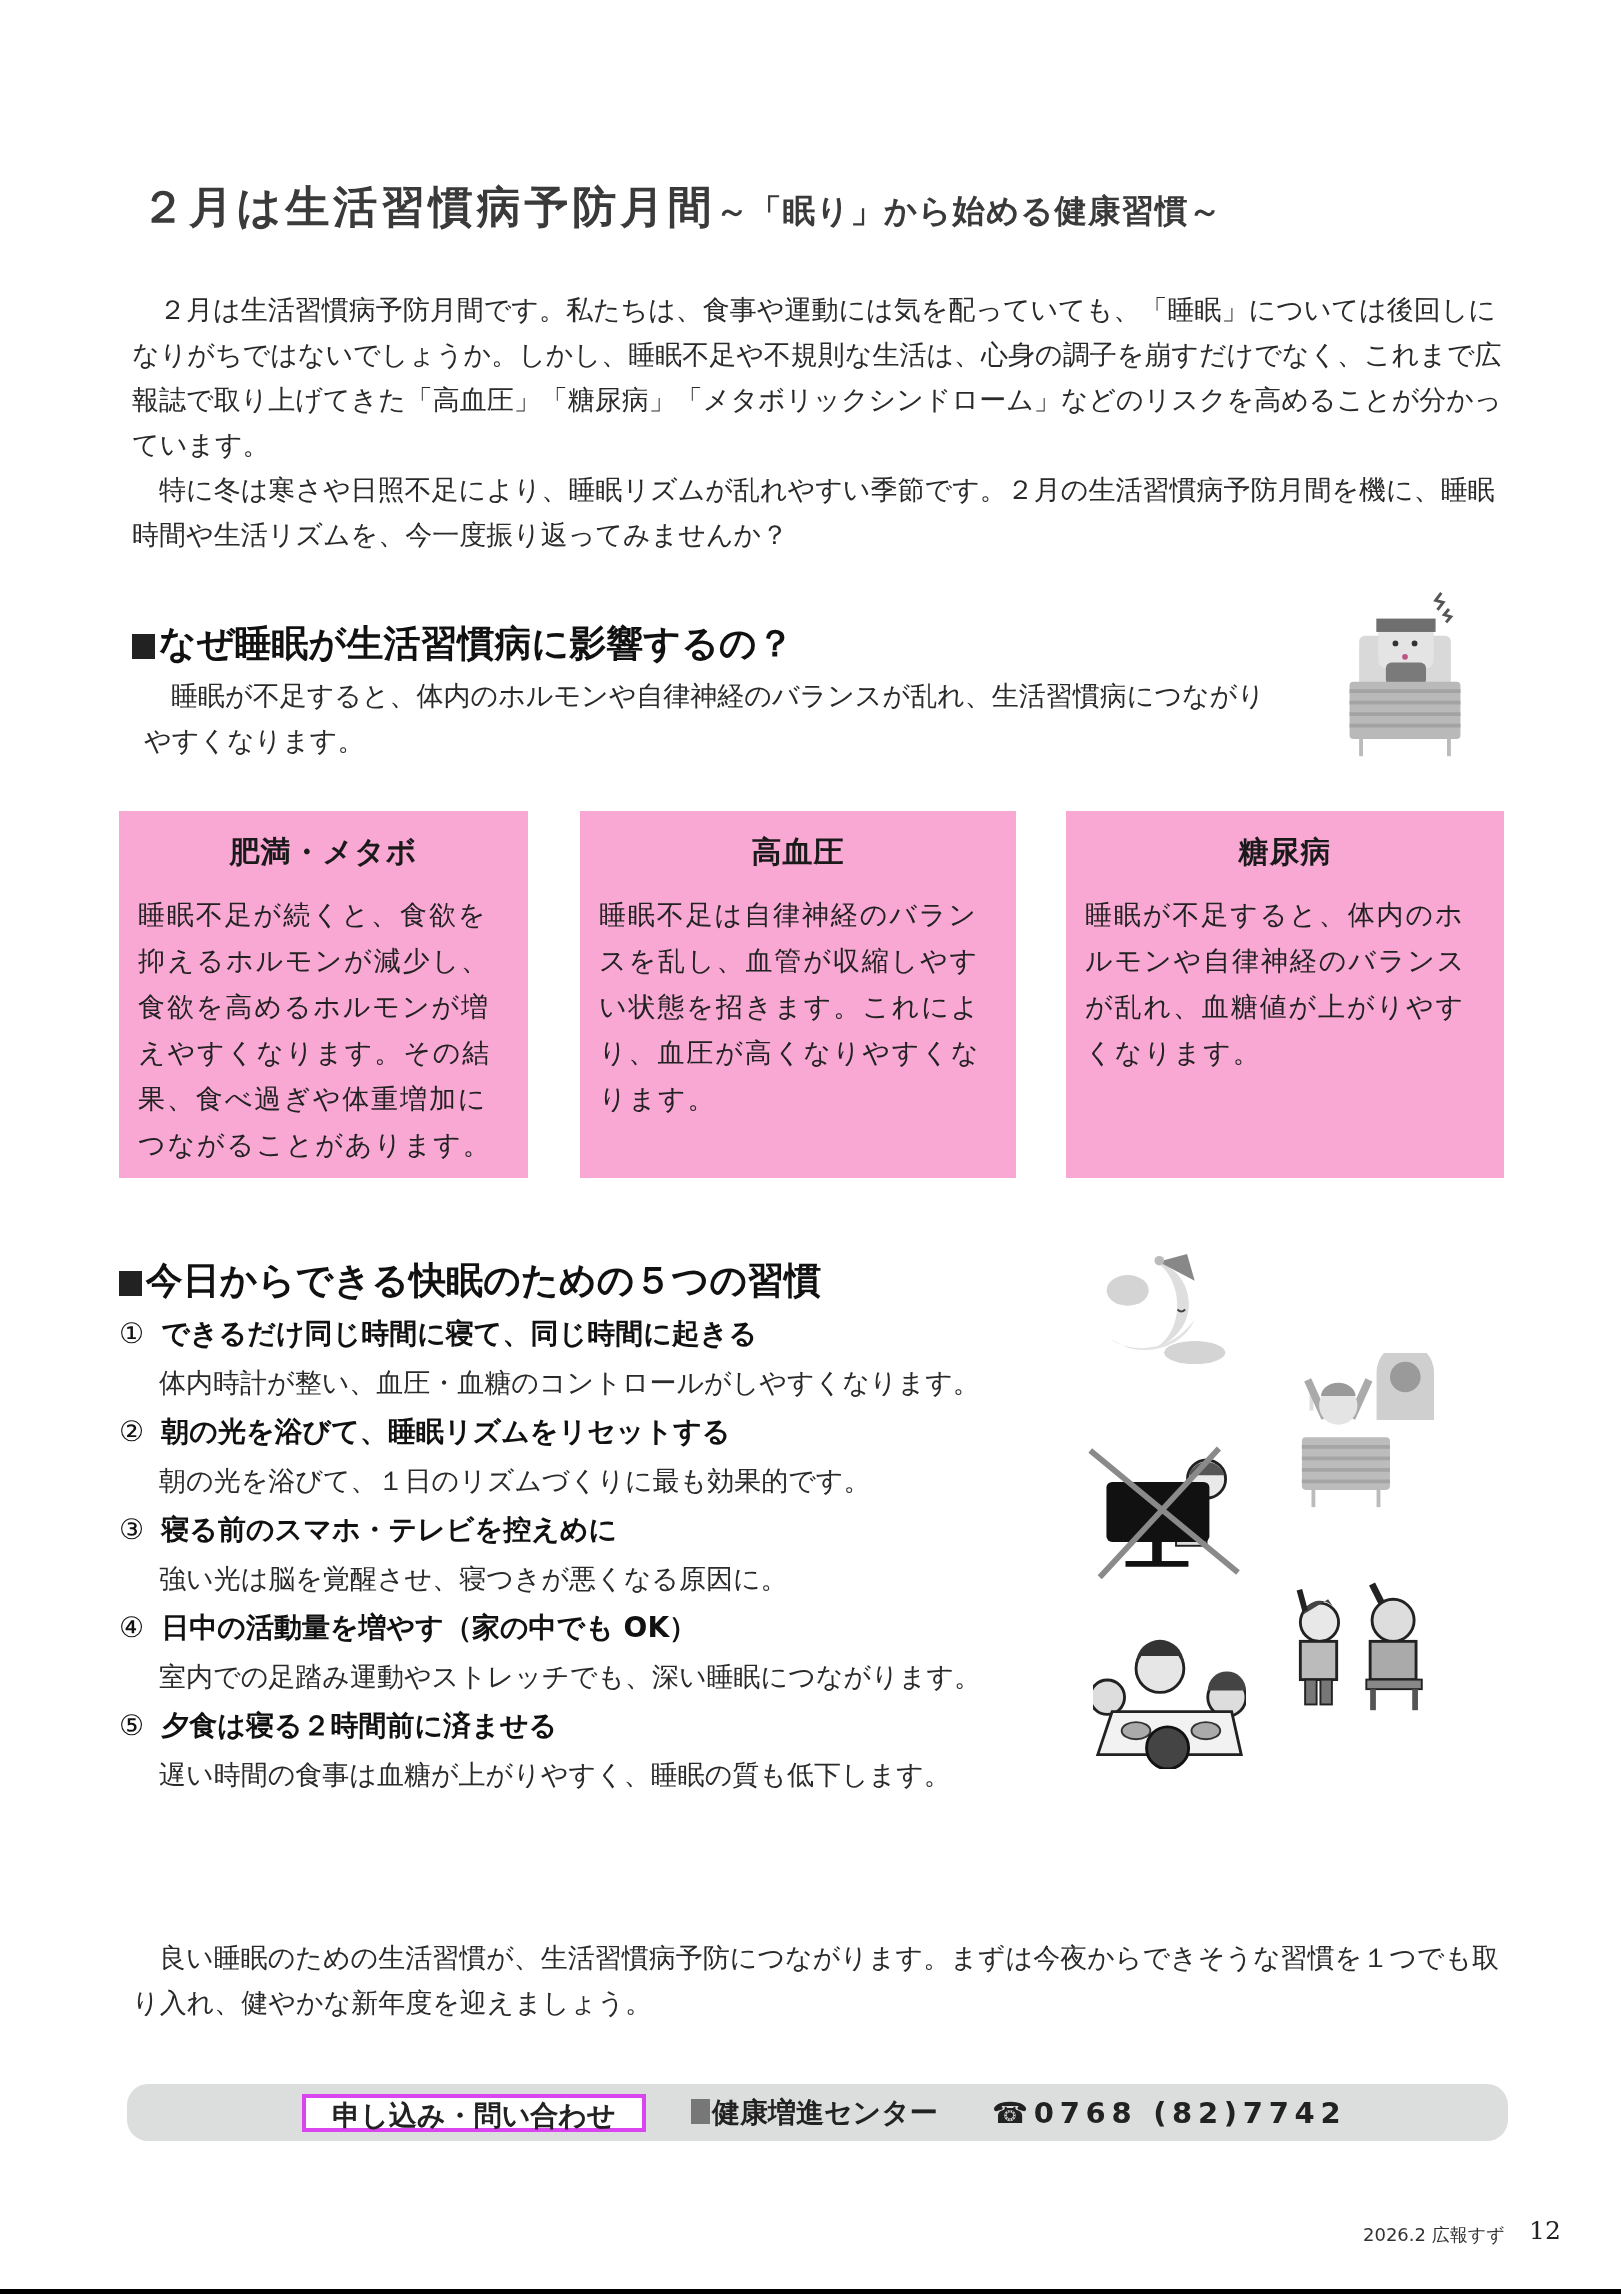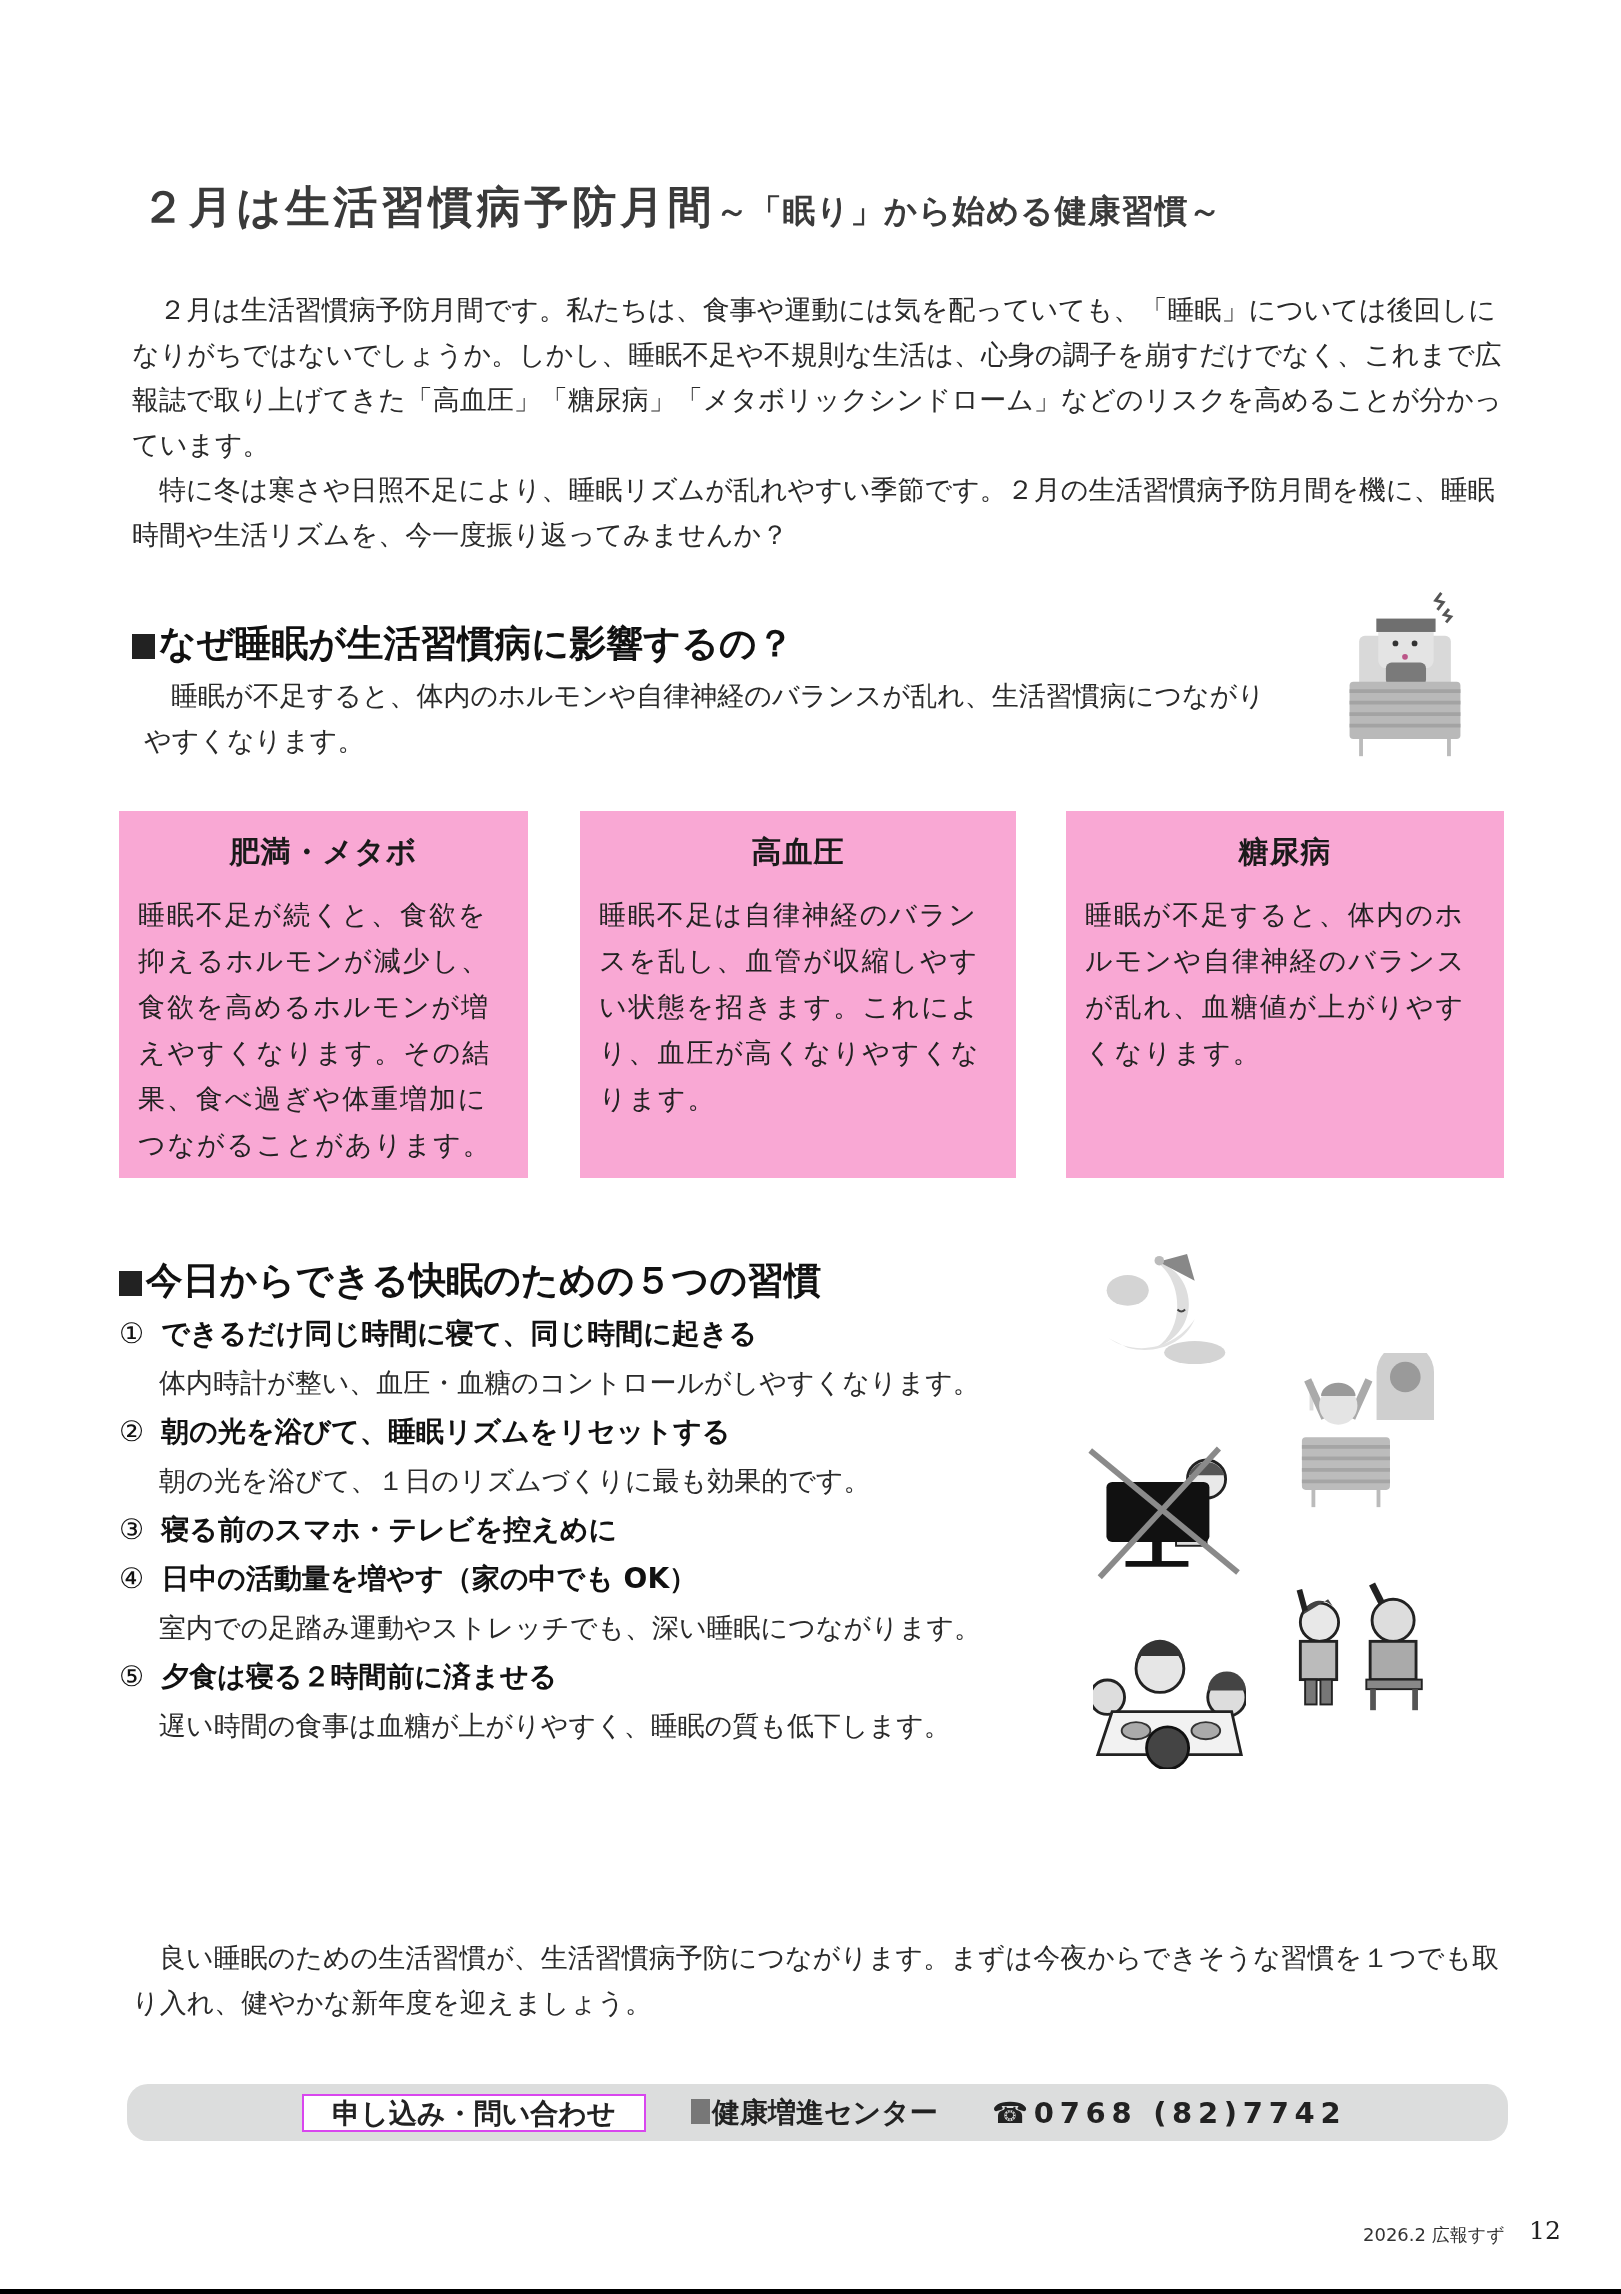--- a/index.html
+++ b/index.html
@@ -33,21 +33,21 @@
   .habit-h { font-size:28px; font-weight:bold; color:#111; height:49px; line-height:49px; white-space:nowrap; }
   .habit-h .num { font-weight:normal; display:inline-block; width:32.5px; }
   .habit-b { font-size:27px; color:#2a2a2a; height:49px; line-height:49px; padding-left:40px; white-space:nowrap; }
   .closing { left:132px; top:1935px; width:1386px; font-size:27px; line-height:45px; color:#2a2a2a; }
   .closing p { margin:0; text-indent:1em; }
   .contact {
     left:127px; top:2084px; width:1381px; height:57px; background:#dcdddd; border-radius:21px;
   }
   .apply {
     position:absolute; left:175px; top:9.6px; width:344px; height:38px; background:#fff;
-    border:2px solid #d946ef; box-sizing:border-box; text-align:center; line-height:36px;
+    border:4px solid #d946ef; box-sizing:border-box; text-align:center; line-height:36px;
     font-size:28px; font-weight:bold; color:#222;
   }
   .center {
     position:absolute; left:564px; top:9.6px; height:38px; line-height:38px; font-size:28px; font-weight:bold; color:#222; white-space:nowrap;
   }
   .center .gsq { display:inline-block; width:19px; height:25px; background:#777; margin-right:1.9px; vertical-align:-2.9px; }
   .phone { position:absolute; left:865px; top:9.6px; height:38px; line-height:38px; font-size:29px; font-weight:bold; color:#222; letter-spacing:5.7px; white-space:nowrap; }
   .footer-issue { left:1363px; top:2223px; font-size:18px; color:#333; white-space:nowrap; }
   .footer-page { left:1529px; top:2216px; font-size:25px; color:#222; font-family:"DejaVu Serif", serif; }
   .bottom-rule { left:0; top:2289px; width:1621px; height:4.8px; background:#000; }
@@ -102,20 +102,21 @@
   <div class="bb">睡眠が不足すると、体内のホルモンや自律神経のバランスが乱れ、血糖値が上がりやすくなります。</div>
 </div>
 
 <div class="abs habits">
   <div class="h2" style="height:49px; line-height:42px;"><span class="sq"></span><span>今日からできる快眠のための５つの習慣</span></div>
   <div class="habit-h"><span class="num">①</span> <span>できるだけ同じ時間に寝て、同じ時間に起きる</span></div>
   <div class="habit-b">体内時計が整い、血圧・血糖のコントロールがしやすくなります。</div>
   <div class="habit-h"><span class="num">②</span> <span>朝の光を浴びて、睡眠リズムをリセットする</span></div>
   <div class="habit-b">朝の光を浴びて、１日のリズムづくりに最も効果的です。</div>
   <div class="habit-h"><span class="num">③</span> <span>寝る前のスマホ・テレビを控えめに</span></div>
+  <div class="habit-b">強い光は脳を覚醒させ、寝つきが悪くなる原因に。</div>
   <div class="habit-h"><span class="num">④</span> <span>日中の活動量を増やす（家の中でも OK）</span></div>
   <div class="habit-b">室内での足踏み運動やストレッチでも、深い睡眠につながります。</div>
   <div class="habit-h"><span class="num">⑤</span> <span>夕食は寝る２時間前に済ませる</span></div>
   <div class="habit-b">遅い時間の食事は血糖が上がりやすく、睡眠の質も低下します。</div>
 </div>
 
 <svg class="illus" style="left:1099px; top:1252px;" width="134" height="115" viewBox="0 0 140 120">
   <ellipse cx="30" cy="40" rx="22" ry="16" fill="#d4d4d4"></ellipse>
   <path d="M60 10 C100 20 110 80 60 100 C90 80 88 30 60 10 Z" fill="#dedede"></path>
   <path d="M10 90 C40 110 80 100 100 70 C90 95 60 108 30 100 Z" fill="#e2e2e2"></path>

